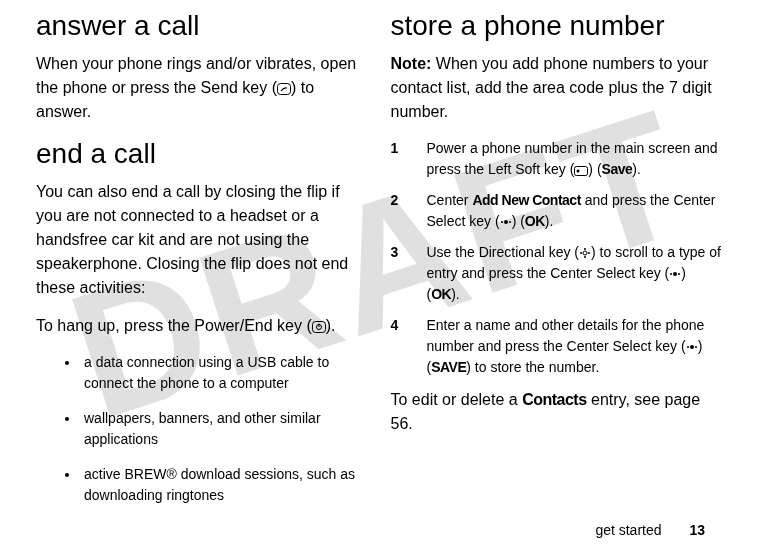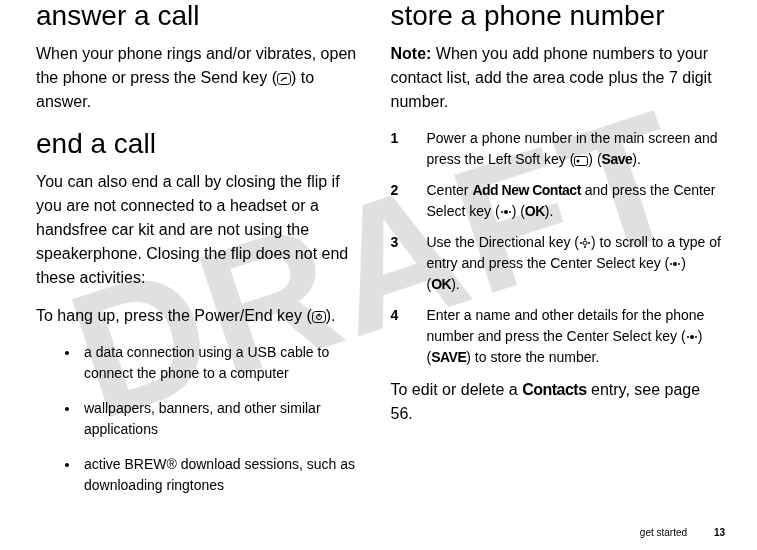--- a/index.html
+++ b/index.html
@@ -26,21 +26,21 @@
     white-space: nowrap;
   }
   .columns {
     display: flex;
     position: relative;
     z-index: 1;
     padding: 0 24px;
   }
   .col {
     flex: 1;
-    padding: 0 12px;
+    padding: 10px 12px;
   }
   h2 {
     font-size: 28px;
     font-weight: normal;
     margin: 0 0 10px 0;
   }
   p {
     font-size: 16px;
     line-height: 1.5;
     margin: 0 0 14px 0;
@@ -77,22 +77,22 @@
   }
   .icon {
     display: inline-block;
     vertical-align: -2px;
   }
   .bold { font-weight: bold; font-family: Arial, sans-serif; }
   .cond { font-weight: bold; font-stretch: condensed; letter-spacing: -0.5px; }
   .footer {
     position: absolute;
     bottom: 12px;
-    right: 32px;
-    font-size: 10px;
+    right: 52px;
+    font-size: 14px;
     z-index: 1;
     margin-top: 12px;
   }
   .footer .pg {
     font-weight: bold;
     margin-left: 24px;
   }
 </style>
 </head>
 <body>

